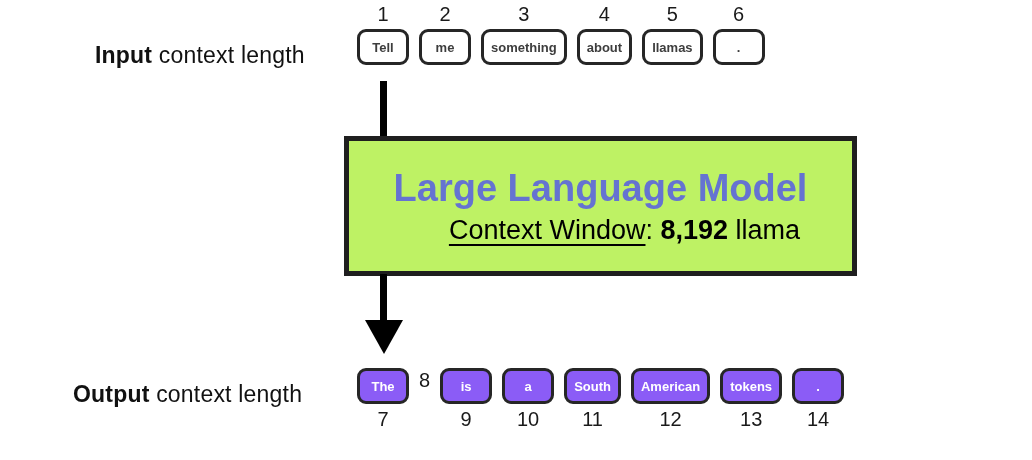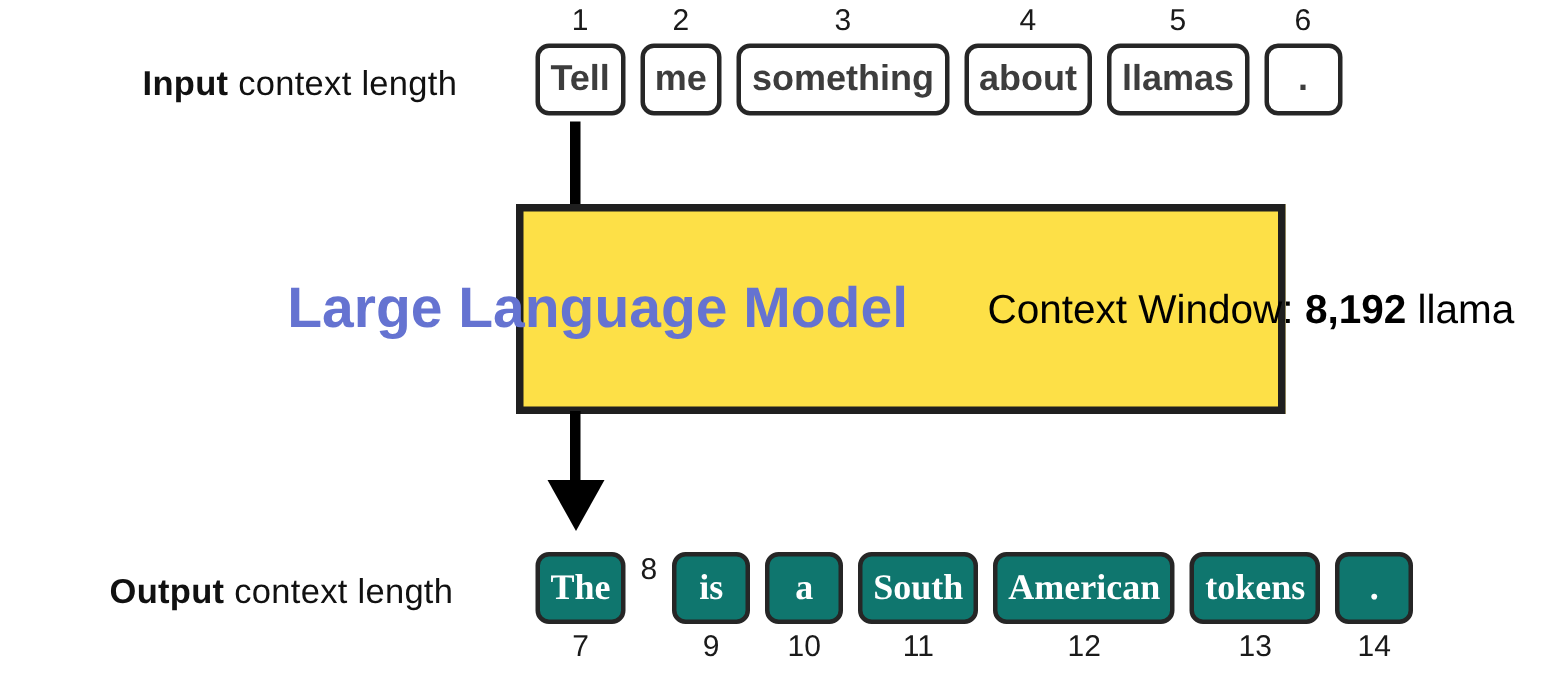--- a/index.html
+++ b/index.html
@@ -38,66 +38,66 @@
     align-items: center;
     gap: 3px;
   }
   .tnum {
     font-size: 20px;
     color: #1a1a1a;
     height: 24px;
     line-height: 24px;
   }
   .tbox {
-    height: 48px;
+    height: 36px;
     min-width: 52px;
     border: 3px solid #262626;
     border-radius: 9px;
     background: #ffffff;
     display: flex;
     align-items: center;
     justify-content: center;
     padding: 0 7px;
     font-weight: 700;
-    font-size: 24px;
+    font-size: 13px;
     color: #3d3d3d;
     white-space: nowrap;
   }
   .obox {
-    background: #0f766e;
+    background: #8b5cf6;
     color: #ffffff;
-    font-family: Liberation Serif, serif;
   }
 
   .model-box {
     position: absolute;
     left: 344px;
     top: 136px;
     width: 513px;
     height: 140px;
-    background: #fde047;
+    background: #bef264;
     border: 5px solid #1f1f1f;
     display: flex;
-    flex-direction: row;
+    flex-direction: column;
     align-items: center;
     justify-content: center;
     gap: 5px;
   }
   .model-title {
     font-size: 38px;
     font-weight: 700;
     color: #6573d1;
     white-space: nowrap;
   }
   .model-subtitle {
     font-size: 27px;
     color: #000000;
     white-space: nowrap;
   }
   .cw-underline {
+    text-decoration: underline;
     text-underline-offset: 5px;
     text-decoration-thickness: 2px;
     margin-left: 48px;
   }
   .model-subtitle b { font-weight: 700; }
 
   .arrow-shaft {
     position: absolute;
     width: 7px;
     background: #000000;

